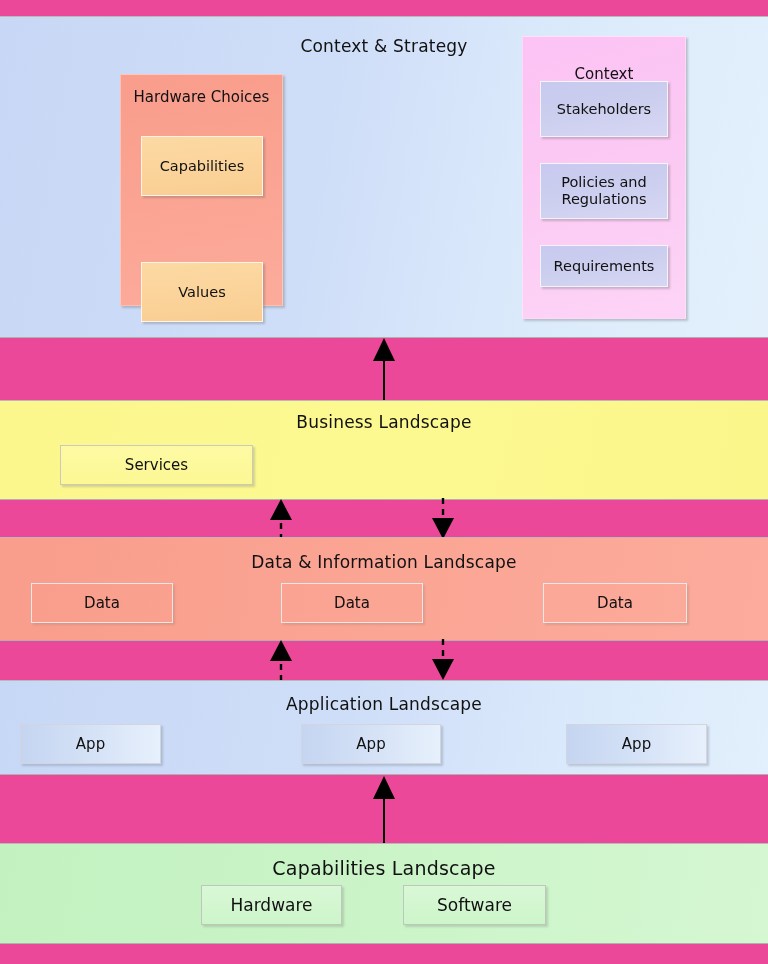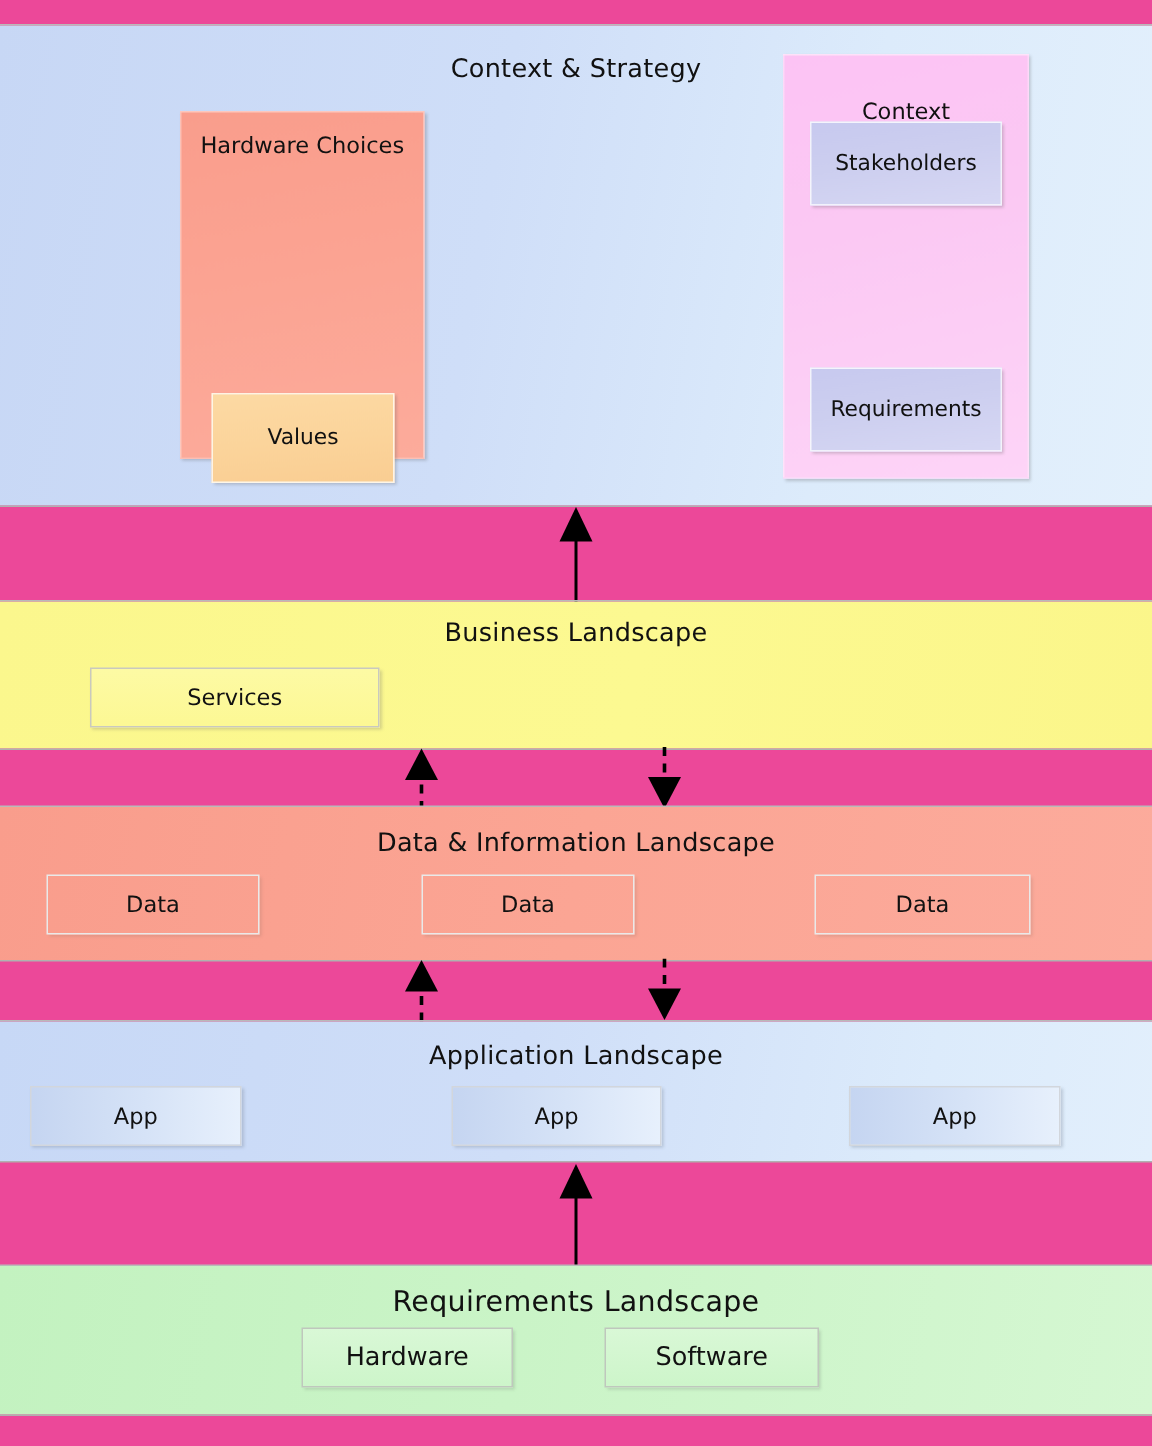--- a/index.html
+++ b/index.html
@@ -104,21 +104,21 @@
   }
   .item-lavender {
     background: linear-gradient(170deg, #c7c9ef 0%, #ccceef 45%, #d6d7f3 100%);
   }
 
   #item-capabilities { left: 141px; top: 136px; width: 122px; height: 60px; }
   #item-values       { left: 141px; top: 218px; width: 122px; height: 60px; margin-top: 44px; }
 
   #item-stakeholders { left: 540px; top: 81px;  width: 128px; height: 56px; }
   #item-policies     { left: 540px; top: 163px; width: 128px; height: 56px; }
-  #item-requirements { left: 540px; top: 245px; width: 128px; height: 56px; }
+  #item-requirements { left: 540px; top: 245px; width: 128px; height: 42px; }
 
   
   #band-business {
     top: 400px;
     height: 100px;
     background: linear-gradient(100deg, #fbf78d 0%, #fcf991 55%, #fbf68a 100%);
   }
   #band-business .band-title { top: 11px; }
 
   .flat-box {
@@ -206,29 +206,31 @@
 <div id="canvas">
 
   <div class="band" id="band-context">
     <div class="band-title">Context &amp; Strategy</div>
   </div>
 
   <div class="group-box" id="group-strategic-choices">
     <div class="group-title">Hardware Choices</div>
   </div>
 
+  <div class="item-box item-amber" id="item-capabilities">Capabilities</div>
 
   <div class="item-box item-amber" id="item-values">Values</div>
 
   <div class="group-box" id="group-context">
     <div class="group-title">Context</div>
   </div>
 
   <div class="item-box item-lavender" id="item-stakeholders">Stakeholders</div>
 
+  <div class="item-box item-lavender" id="item-policies">Policies and Regulations</div>
 
   <div class="item-box item-lavender" id="item-requirements">Requirements</div>
 
   <div class="arrow" style="left:368px; top:336px;">
     <svg width="32" height="66" viewBox="0 0 32 66">
       <line x1="16" y1="66" x2="16" y2="20" stroke="#000000" stroke-width="2"></line>
       <polygon points="16,2 27,25 5,25" fill="#000000"></polygon>
     </svg>
   </div>
 
@@ -288,20 +290,20 @@
   <div class="flat-box box-app" id="box-app-3">App</div>
 
   <div class="arrow" style="left:368px; top:774px;">
     <svg width="32" height="72" viewBox="0 0 32 72">
       <line x1="16" y1="72" x2="16" y2="20" stroke="#000000" stroke-width="2"></line>
       <polygon points="16,2 27,25 5,25" fill="#000000"></polygon>
     </svg>
   </div>
 
   <div class="band" id="band-technology">
-    <div class="band-title">Requirements Landscape</div>
+    <div class="band-title">Capabilities Landscape</div>
   </div>
 
   <div class="flat-box box-tech" id="box-hardware">Hardware</div>
 
   <div class="flat-box box-tech" id="box-software">Software</div>
 
 </div>
 
 </body></html>

